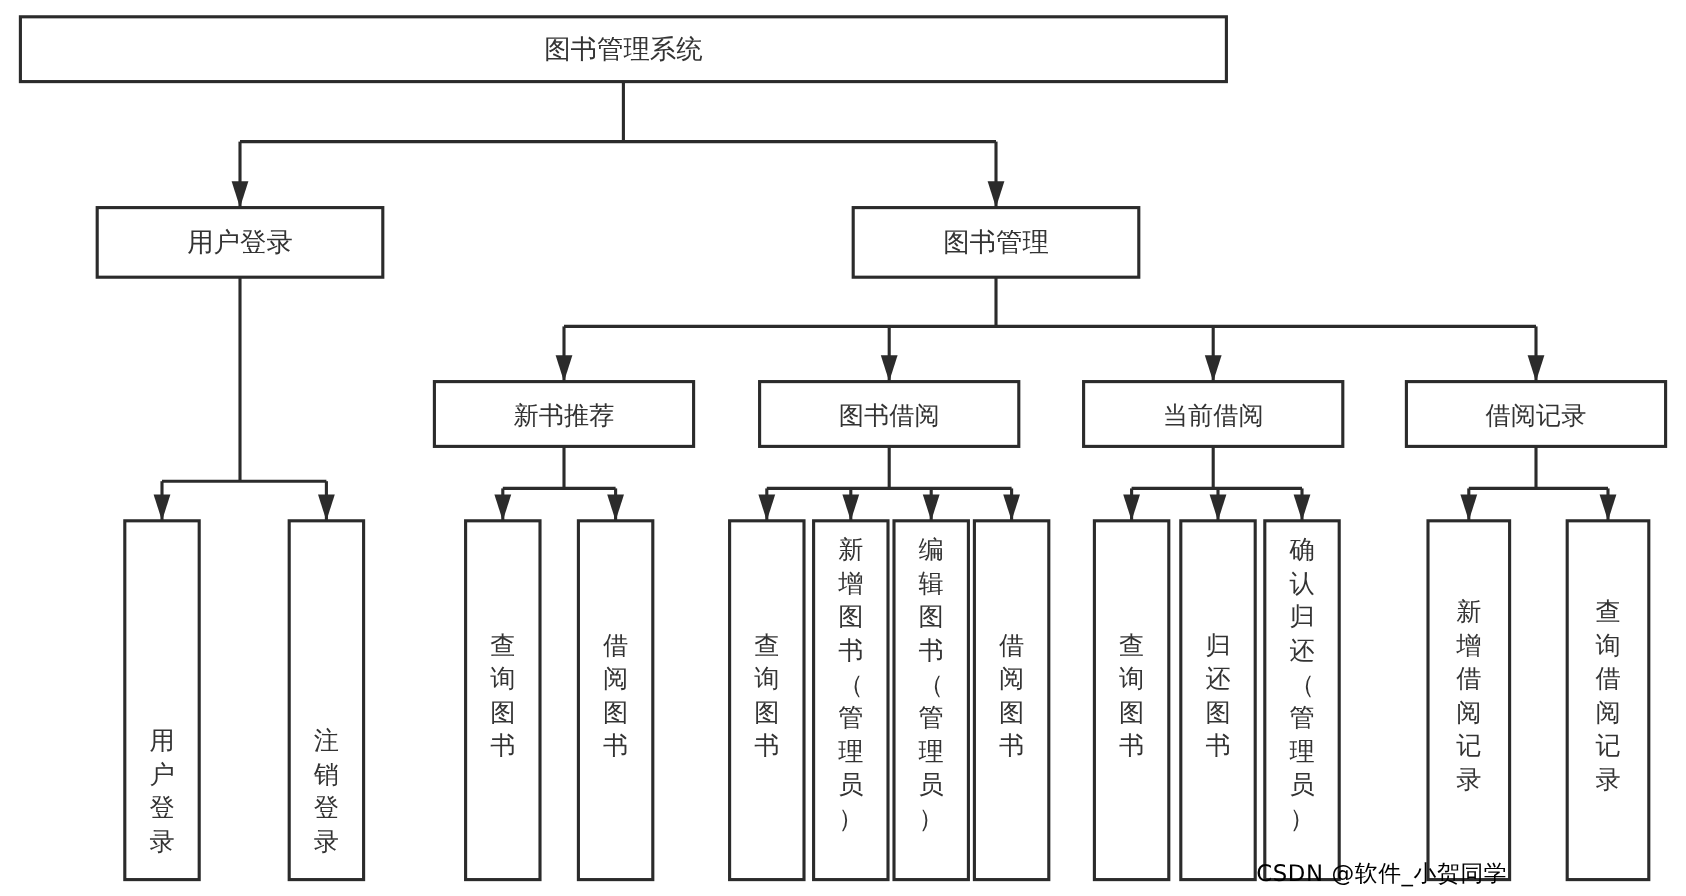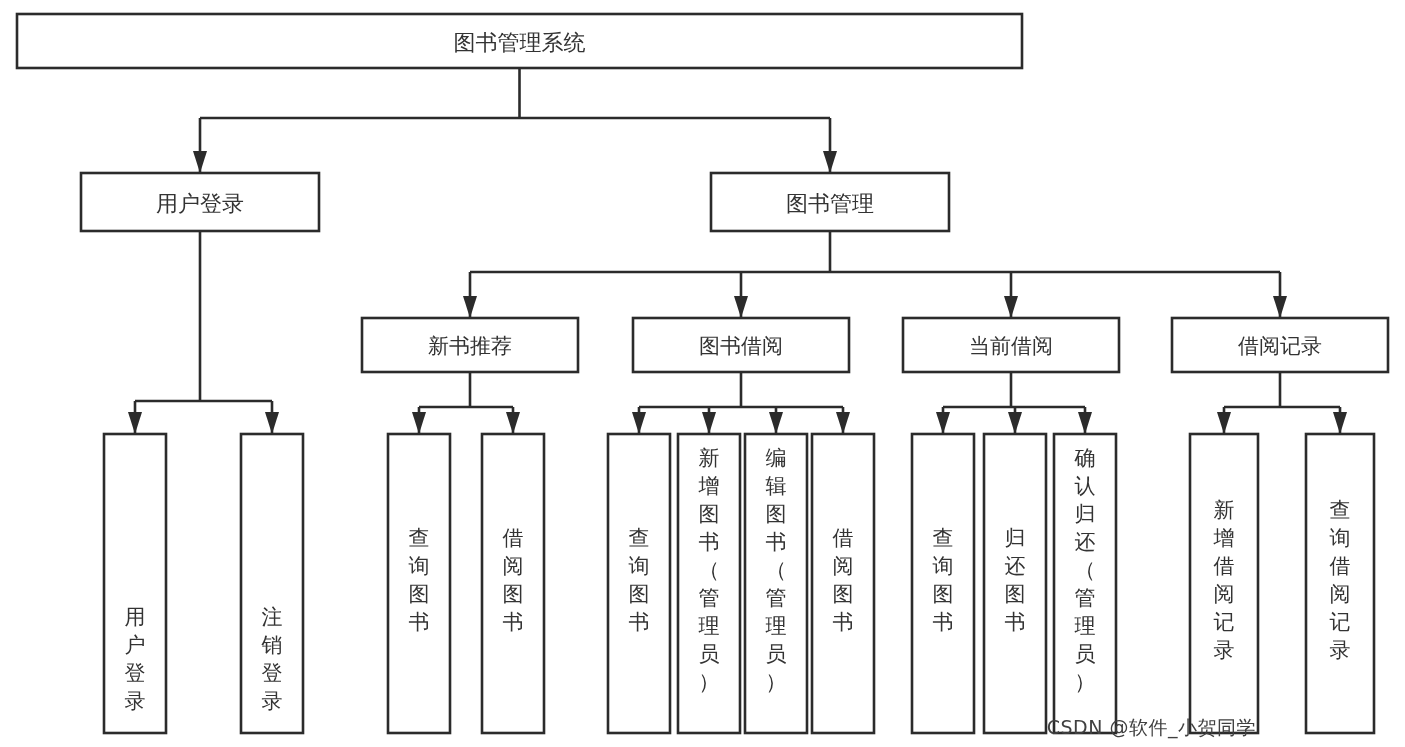--- a/index.html
+++ b/index.html
@@ -55,21 +55,21 @@
     font-family: "DejaVu Sans", "Liberation Sans", sans-serif;
     font-size: 21px;
     text-anchor: middle;
   }
   .watermark {
     position: absolute;
     right: 12px;
     bottom: 6px;
     font-family: "DejaVu Sans", "Liberation Sans", sans-serif;
     font-size: 19px;
-    color: #404040;
+    color: #000000;
     white-space: nowrap;
     letter-spacing: 0.5px;
     margin-top: 26px;
   }
 </style>
 </head>
 <body>
 
 <div id="diagram-root">
   <svg class="flow" viewBox="0 0 1405 747" xmlns="http://www.w3.org/2000/svg">

